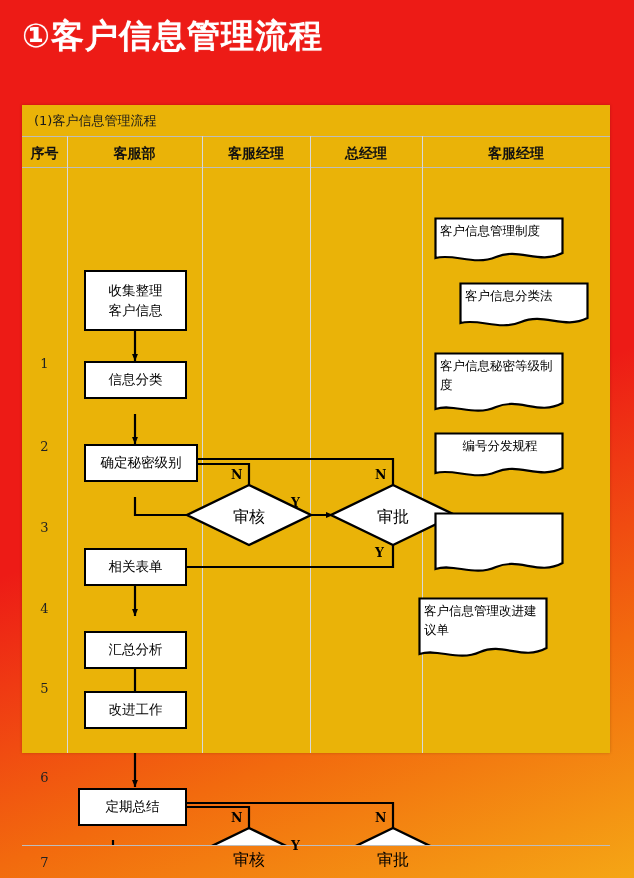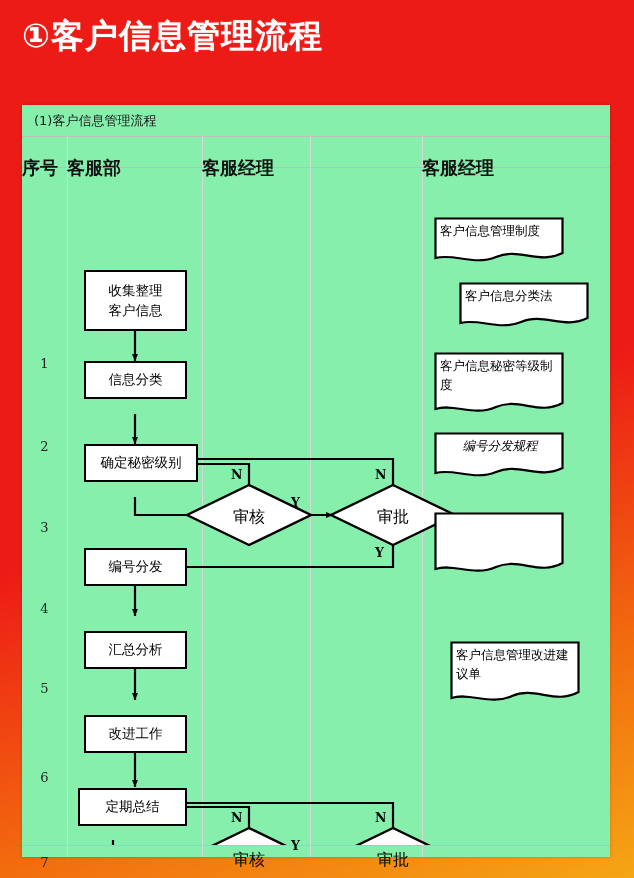--- a/index.html
+++ b/index.html
@@ -11,36 +11,36 @@
     overflow:hidden;position:relative;
   }
   #title{
     position:absolute;left:22px;top:14px;
     color:#FFFFFF;font-size:33px;font-weight:bold;
     letter-spacing:1px;white-space:nowrap;
     text-shadow:0 0 1px rgba(255,255,255,.5);
   }
   #panel{
     position:absolute;left:22px;top:105px;
-    width:588px;height:752px;background:#86efac;
+    width:588px;height:648px;background:#eab308;
     box-shadow:0 0 3px rgba(0,0,0,.20);
   }
   #subtitle{
     position:absolute;left:12px;top:7px;
     font-size:13px;color:#1a1a1a;white-space:nowrap;
   }
   
   .vline{position:absolute;top:31px;bottom:0;width:1px;background:#d8d8d8;}
   .hline{position:absolute;left:0;right:0;height:1px;background:#bdbdbd;}
   #hdr-top{top:31px;}
   #hdr-bot{top:62px;}
   #tbl-bot{top:740px;}
   .colhdr{
     position:absolute;top:36px;height:24px;line-height:24px;
-    text-align:left;font-size:18px;font-weight:bold;color:#111;margin-top:15px;
+    text-align:center;font-size:14px;font-weight:bold;color:#111;
   }
   
   #canvas{position:absolute;left:0;top:62px;width:588px;height:678px;}
   .seqnum{
     position:absolute;width:45px;text-align:center;
     font-size:13px;color:#222;font-family:"DejaVu Serif","Liberation Serif",serif;
   }
   .pbox{
     position:absolute;border:2.4px solid #000;background:#fff;
     box-sizing:border-box;display:flex;flex-direction:column;
@@ -81,20 +81,21 @@
   <div class="hline" id="tbl-bot"></div>
 
   <div class="vline" style="left:45px;"></div>
   <div class="vline" style="left:180px;"></div>
   <div class="vline" style="left:288px;"></div>
   <div class="vline" style="left:400px;"></div>
 
   <div class="colhdr" style="left:0px;width:45px;">序号</div>
   <div class="colhdr" style="left:45px;width:135px;">客服部</div>
   <div class="colhdr" style="left:180px;width:108px;">客服经理</div>
+  <div class="colhdr" style="left:288px;width:112px;">总经理</div>
   <div class="colhdr" style="left:400px;width:188px;">客服经理</div>
 
   <div id="canvas">
 
     <svg id="wires" viewBox="0 0 588 678">
       <defs>
         <marker id="ah" markerWidth="9" markerHeight="9" refX="7.4" refY="3.1" orient="auto" markerUnits="userSpaceOnUse">
           <path d="M0,0 L7.6,3.1 L0,6.2 z" fill="#000"></path>
         </marker>
       </defs>
@@ -154,28 +155,28 @@
 
     <div class="pbox" style="left:62px;top:194px;width:103px;height:38px;">
       <span>信息分类</span>
     </div>
 
     <div class="pbox" style="left:62px;top:277px;width:114px;height:38px;">
       <span>确定秘密级别</span>
     </div>
 
     <div class="pbox" style="left:62px;top:381px;width:103px;height:38px;">
-      <span>编号分发</span>
+      <span>相关表单</span>
     </div>
 
     <div class="pbox" style="left:62px;top:464px;width:103px;height:38px;">
       <span>汇总分析</span>
     </div>
 
-    <div class="pbox" style="left:62px;top:548px;width:103px;height:38px;">
+    <div class="pbox" style="left:62px;top:524px;width:103px;height:38px;">
       <span>改进工作</span>
     </div>
 
     <div class="pbox" style="left:56px;top:621px;width:109px;height:38px;">
       <span>定期总结</span>
     </div>
 
     <div class="diamond-label" style="left:195px;top:340px;width:64px;">审核</div>
     <div class="diamond-label" style="left:339px;top:340px;width:64px;">审批</div>
     <div class="diamond-label" style="left:195px;top:683px;width:64px;">审核</div>
@@ -204,34 +205,34 @@
       <div class="dtxt">客户信息分类法</div>
     </div>
 
     <div class="docbox" style="left:412px;top:185px;width:130px;height:64px;">
       <svg width="130" height="64" viewBox="0 0 130 64">
         <path d="M1.5,1.5 H128.5 V51 C105,64 85,45 62,55 C40,65 20,51 1.5,57 Z" fill="#fff" stroke="#000" stroke-width="2.2"></path>
       </svg>
       <div class="dtxt">客户信息秘密等级制度</div>
     </div>
 
-    <div class="docbox" style="left:412px;top:265px;width:130px;height:48px;font-style:italic;">
+    <div class="docbox" style="left:412px;top:265px;width:130px;height:48px;">
       <svg width="130" height="48" viewBox="0 0 130 48">
         <path d="M1.5,1.5 H128.5 V36 C105,48 85,30 62,40 C40,49 20,36 1.5,41 Z" fill="#fff" stroke="#000" stroke-width="2.2"></path>
       </svg>
       <div class="dtxt" style="text-align:center;">编号分发规程</div>
     </div>
 
     <div class="docbox" style="left:412px;top:345px;width:130px;height:64px;">
       <svg width="130" height="64" viewBox="0 0 130 64">
         <path d="M1.5,1.5 H128.5 V51 C105,64 85,45 62,55 C40,65 20,51 1.5,57 Z" fill="#fff" stroke="#000" stroke-width="2.2"></path>
       </svg>
     </div>
 
-    <div class="docbox" style="left:428px;top:430px;width:130px;height:64px;margin-top:44px;">
+    <div class="docbox" style="left:396px;top:430px;width:130px;height:64px;">
       <svg width="130" height="64" viewBox="0 0 130 64">
         <path d="M1.5,1.5 H128.5 V51 C105,64 85,45 62,55 C40,65 20,51 1.5,57 Z" fill="#fff" stroke="#000" stroke-width="2.2"></path>
       </svg>
       <div class="dtxt">客户信息管理改进建议单</div>
     </div>
 
   </div>
 </div>
 
 </body></html>

